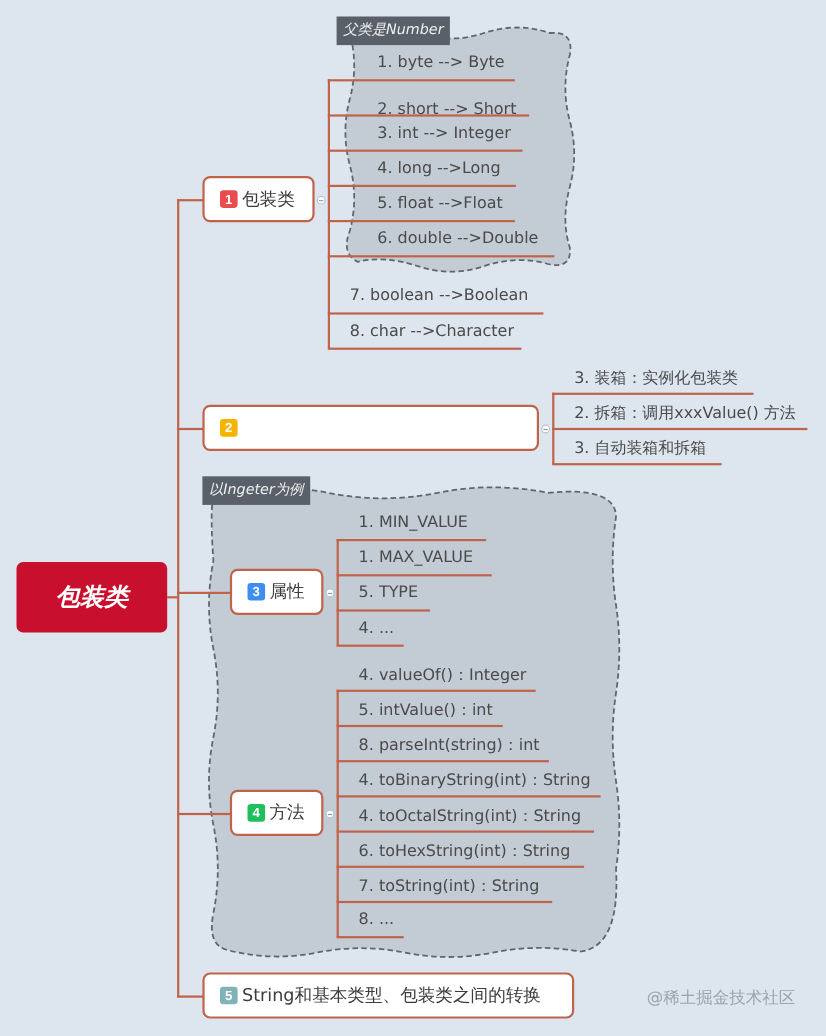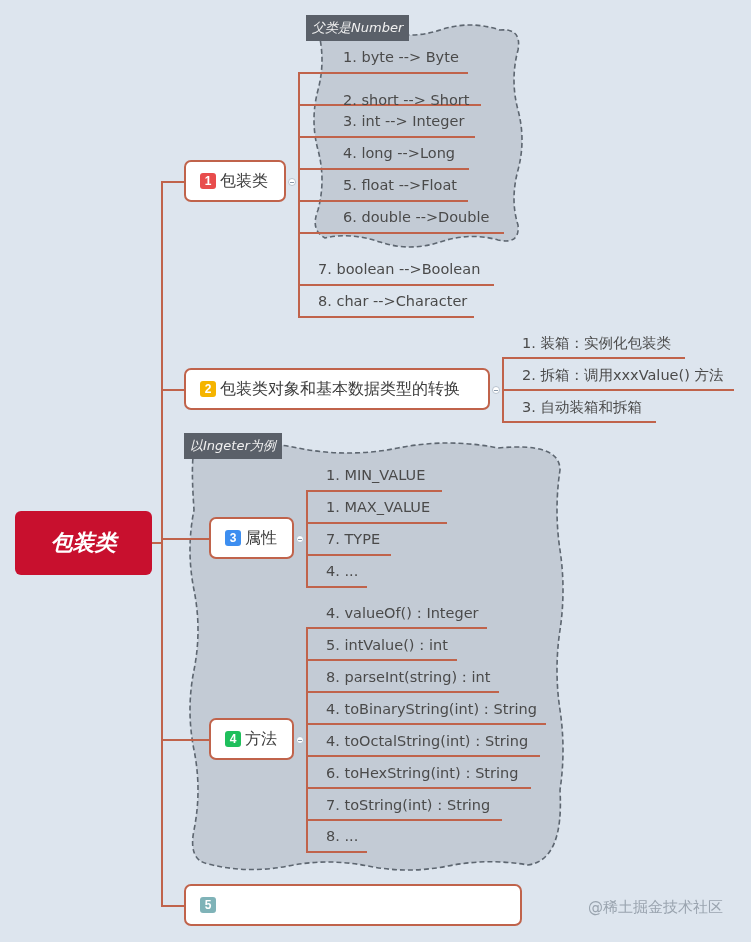--- a/index.html
+++ b/index.html
@@ -62,44 +62,43 @@
 <div class="leaf" style="left:343px;top:92px">2. short --&gt; Short</div>
 <div class="leaf" style="left:343px;top:113px">3. int --&gt; Integer</div>
 <div class="leaf" style="left:343px;top:145px">4. long --&gt;Long</div>
 <div class="leaf" style="left:343px;top:177px">5. float --&gt;Float</div>
 <div class="leaf" style="left:343px;top:209px">6. double --&gt;Double</div>
 <div class="leaf" style="left:318px;top:261px">7. boolean --&gt;Boolean</div>
 <div class="leaf" style="left:318px;top:293px">8. char --&gt;Character</div>
 
 <div class="topic" style="left:184px;top:368px;width:306px;height:42px">
   <span class="badge" style="background:#f5b400">2</span>
-  <span>包装类对象和基本数据类型的转换</span>
 </div>
 <div class="collapse" style="left:492px;top:386px"></div>
 <div class="line" style="left:502px;top:357px;width:2px;height:65px"></div>
 <div class="line" style="left:502px;top:357px;width:183px;height:2px"></div>
 <div class="line" style="left:502px;top:389px;width:232px;height:2px"></div>
 <div class="line" style="left:502px;top:421px;width:154px;height:2px"></div>
-<div class="leaf" style="left:522px;top:334px">1. 装箱：实例化包装类</div>
+<div class="leaf" style="left:522px;top:334px">3. 装箱：实例化包装类</div>
 <div class="leaf" style="left:522px;top:366px">2. 拆箱：调用xxxValue() 方法</div>
 <div class="leaf" style="left:522px;top:398px">3. 自动装箱和拆箱</div>
 
 <div class="topic" style="left:209px;top:517px;width:85px;height:42px">
   <span class="badge" style="background:#3d8ef0">3</span>
   <span>属性</span>
 </div>
 <div class="collapse" style="left:296px;top:535px"></div>
 <div class="line" style="left:306px;top:490px;width:2px;height:97px"></div>
 <div class="line" style="left:306px;top:490px;width:136px;height:2px"></div>
 <div class="line" style="left:306px;top:522px;width:141px;height:2px"></div>
 <div class="line" style="left:306px;top:554px;width:85px;height:2px"></div>
 <div class="line" style="left:306px;top:586px;width:61px;height:2px"></div>
 <div class="leaf" style="left:326px;top:467px">1. MIN_VALUE</div>
 <div class="leaf" style="left:326px;top:499px">1. MAX_VALUE</div>
-<div class="leaf" style="left:326px;top:531px">7. TYPE</div>
+<div class="leaf" style="left:326px;top:531px">5. TYPE</div>
 <div class="leaf" style="left:326px;top:563px">4. ...</div>
 
 <div class="topic" style="left:209px;top:718px;width:85px;height:42px">
   <span class="badge" style="background:#1fbf5c">4</span>
   <span>方法</span>
 </div>
 <div class="collapse" style="left:296px;top:736px"></div>
 <div class="line" style="left:306px;top:627px;width:2px;height:225px"></div>
 <div class="line" style="left:306px;top:627px;width:181px;height:2px"></div>
 <div class="line" style="left:306px;top:659px;width:151px;height:2px"></div>
@@ -113,15 +112,16 @@
 <div class="leaf" style="left:326px;top:636px">5. intValue()：int</div>
 <div class="leaf" style="left:326px;top:668px">8. parseInt(string)：int</div>
 <div class="leaf" style="left:326px;top:700px">4. toBinaryString(int)：String</div>
 <div class="leaf" style="left:326px;top:732px">4. toOctalString(int)：String</div>
 <div class="leaf" style="left:326px;top:764px">6. toHexString(int)：String</div>
 <div class="leaf" style="left:326px;top:796px">7. toString(int)：String</div>
 <div class="leaf" style="left:326px;top:828px">8. ...</div>
 
 <div class="topic" style="left:184px;top:884px;width:338px;height:42px">
   <span class="badge" style="background:#7fb3b8">5</span>
+  <span>String和基本类型、包装类之间的转换</span>
 </div>
 
 <div class="watermark">@稀土掘金技术社区</div>
 
 </body></html>

